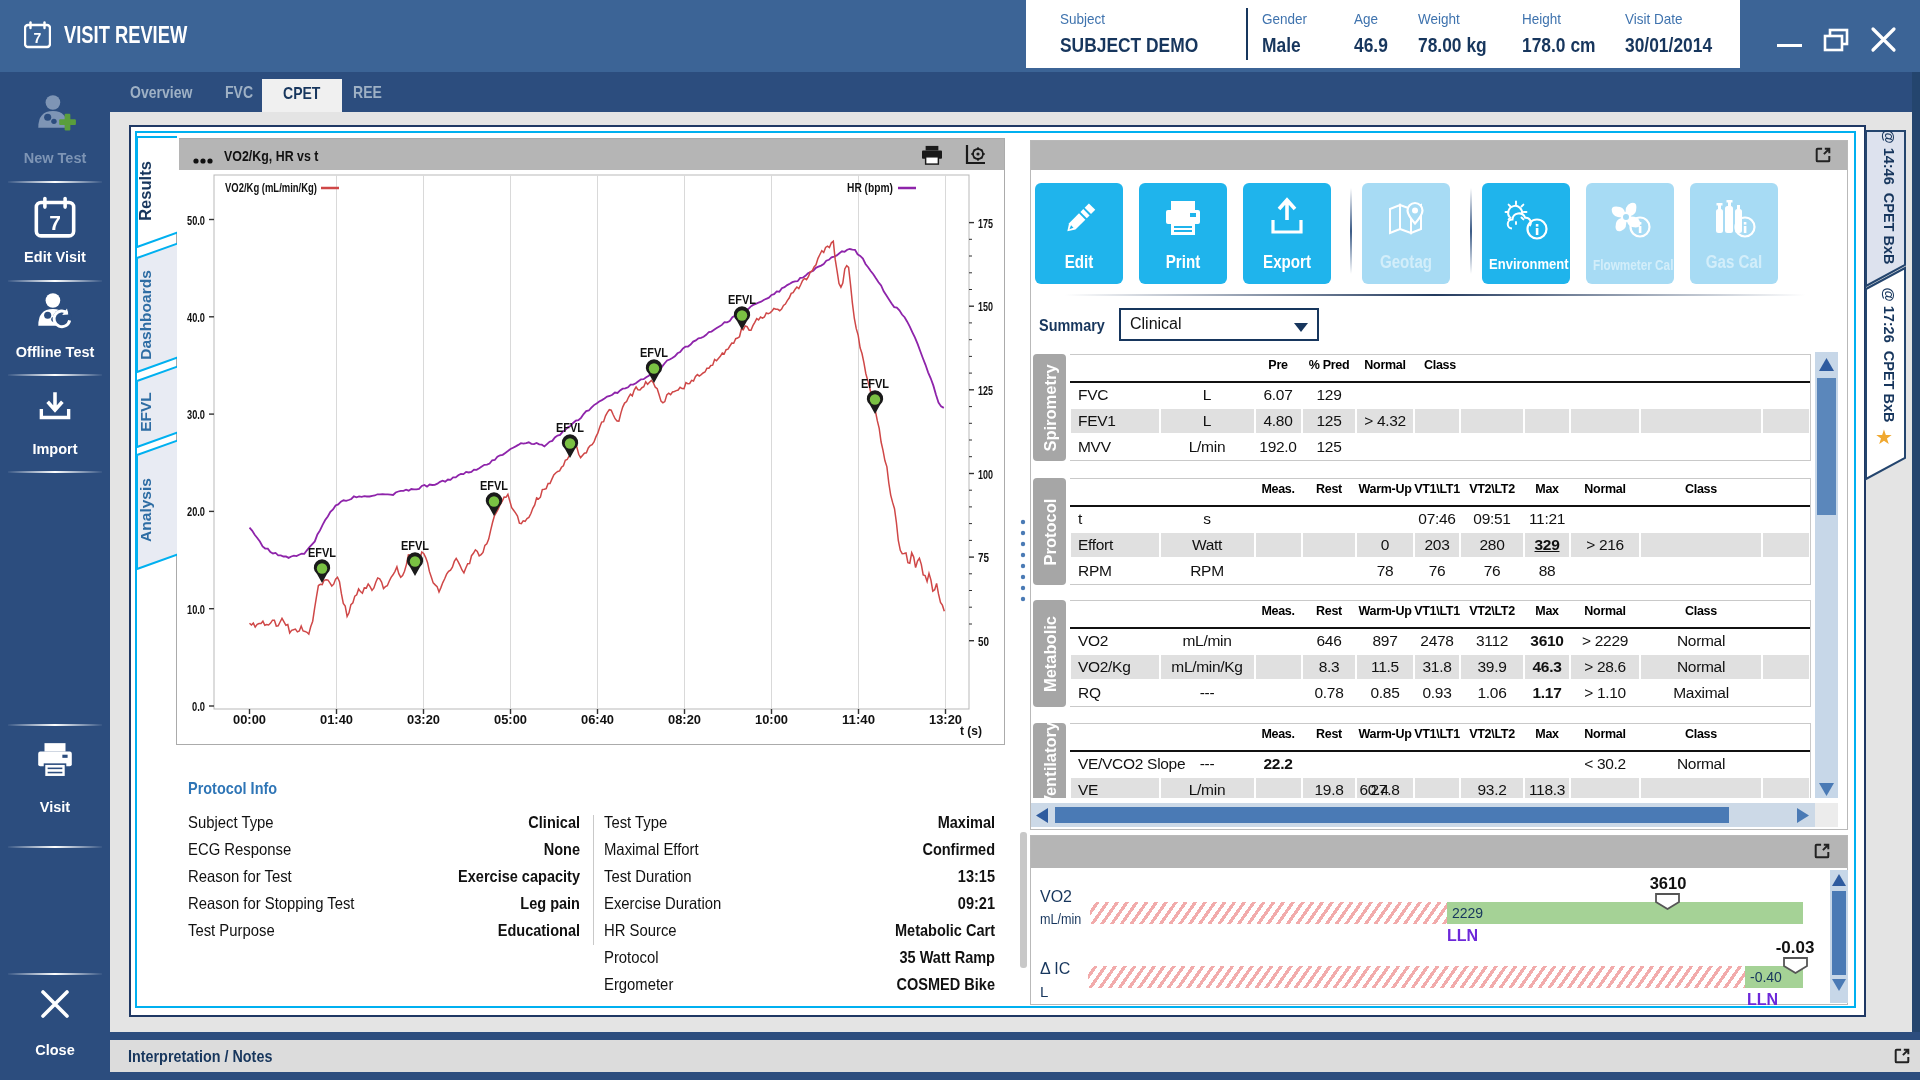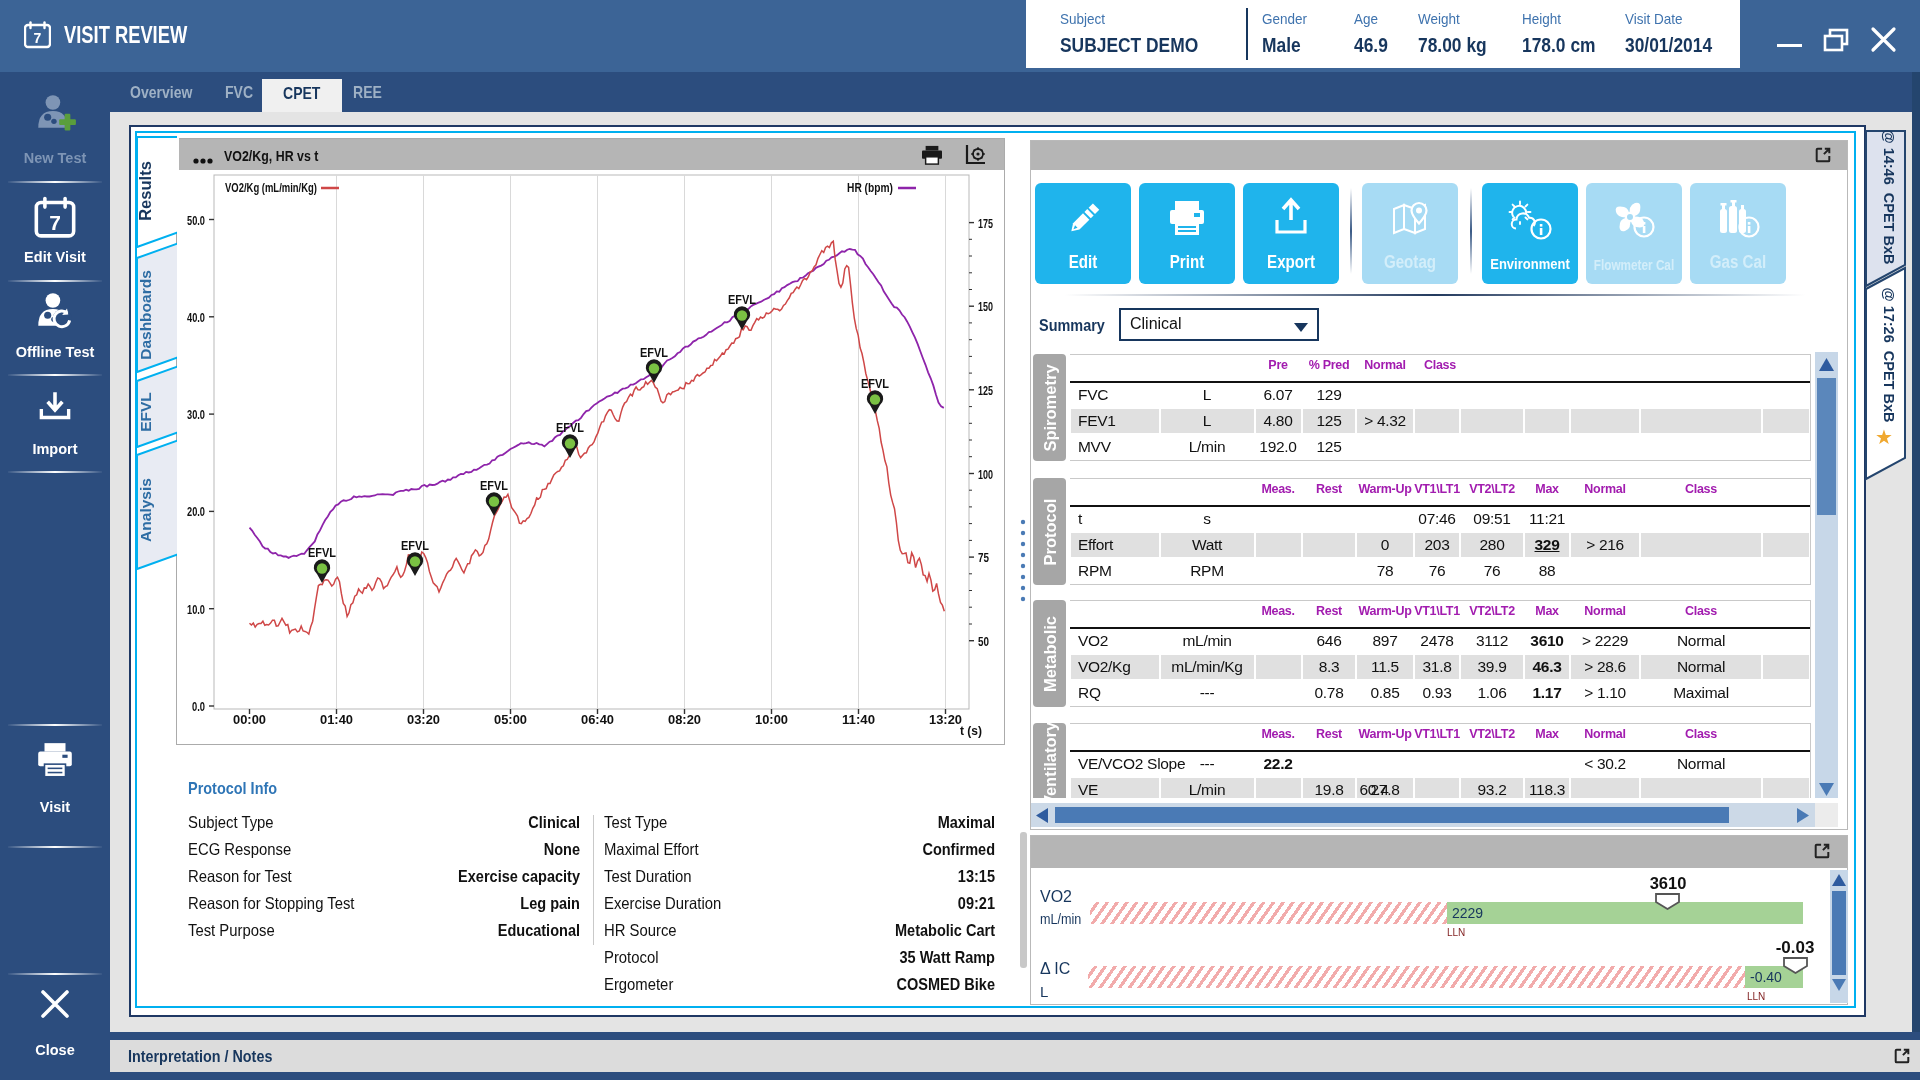--- a/index.html
+++ b/index.html
@@ -6,37 +6,37 @@
 #app{position:relative;width:1920px;height:1080px;font-family:"Liberation Sans",sans-serif;
 background:#e4e4e4;overflow:hidden;}
 .abs{position:absolute;}
 .navy{color:#17365d;}
 .b{font-weight:bold;}
 .tab-txt{font-weight:bold;font-size:16.5px;color:#9fb1c5;transform:scaleX(.85);transform-origin:0 50%;}
 .sb-ic{position:absolute;left:0;width:110px;text-align:center;}
 .sb-lb{position:absolute;left:0;width:110px;text-align:center;color:#fff;font-weight:bold;font-size:14.5px;}
 .sb-div{position:absolute;left:8px;width:94px;height:2px;
 background:linear-gradient(to right,rgba(255,255,255,.05),rgba(255,255,255,1),rgba(255,255,255,.05));}
-.btn{position:absolute;top:183px;width:96px;height:101px;border-radius:6px;background:#1fb4ec;
+.btn{position:absolute;top:183px;width:88px;height:101px;border-radius:6px;background:#1fb4ec;
 color:#fff;text-align:center;}
 .btn.dis{background:#a7dbf4;color:#d3eefa;}
 .btn .cap{position:absolute;bottom:11px;left:0;right:0;font-weight:bold;font-size:18px;white-space:nowrap;transform:scaleX(.84);}
 .tbl-band{position:absolute;left:1033px;width:33px;background:#a6a6a6;border-radius:4px;}
 .tbl-band span{position:absolute;left:50%;top:50%;transform:translate(-50%,-50%) rotate(-90deg);
 white-space:nowrap;color:#fff;font-weight:bold;font-size:16.5px;}
-.hdr-cell{position:absolute;font-weight:bold;font-size:12.5px;letter-spacing:-0.3px;color:#a21caf;text-align:center;transform:translateX(-50%);}
+.hdr-cell{position:absolute;font-weight:bold;font-size:12.5px;letter-spacing:-0.3px;color:#000000;text-align:center;transform:translateX(-50%);}
 .cell{position:absolute;font-size:15.5px;letter-spacing:-0.3px;color:#111;text-align:center;transform:translateX(-50%);white-space:nowrap;}
 .cell.l{transform:none;text-align:left;}
 .grayrow{position:absolute;background:#e0e0e0;}
 .pi-lbl{position:absolute;font-size:16.5px;color:#111;transform:scaleX(.9);transform-origin:0 50%;}
 .pi-val{position:absolute;font-size:16.5px;color:#111;font-weight:bold;text-align:right;transform:scaleX(.88);transform-origin:100% 50%;}
 .gauge-hatch{position:absolute;height:22px;
 background:repeating-linear-gradient(125deg,#fff 0 4.8px,#f2abab 4.8px 8px);}
 .gauge-green{position:absolute;height:22px;background:#a5d296;}
-.lln{position:absolute;font-size:10px;color:#7f1d1d;font-weight:normal;}
+.lln{position:absolute;font-size:16px;color:#6d28d9;font-weight:bold;}
 .wlab{font-size:15px;color:#3f73ae;transform:scaleX(.9);transform-origin:0 50%;}
 .wval{font-size:20px;font-weight:bold;color:#17365d;transform:scaleX(.87);transform-origin:0 50%;position:absolute;}
 </style></head>
 <body>
 <div id="app">
 
 <div class="abs" style="left:0;top:0;width:1920px;height:72px;background:#3c6496;"></div>
 <svg class="abs" style="left:24px;top:21px" width="27" height="28" viewBox="0 0 27 28">
  <rect x="1" y="4" width="25" height="22" rx="3" fill="none" stroke="#fff" stroke-width="2.4"></rect>
  <line x1="6.5" y1="1.5" x2="6.5" y2="7" stroke="#fff" stroke-width="2.4" stroke-linecap="round"></line>

